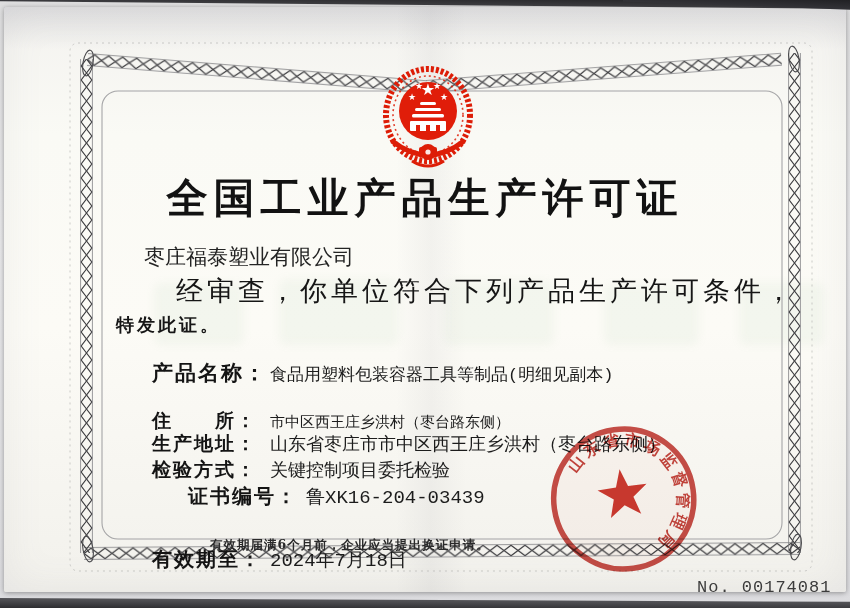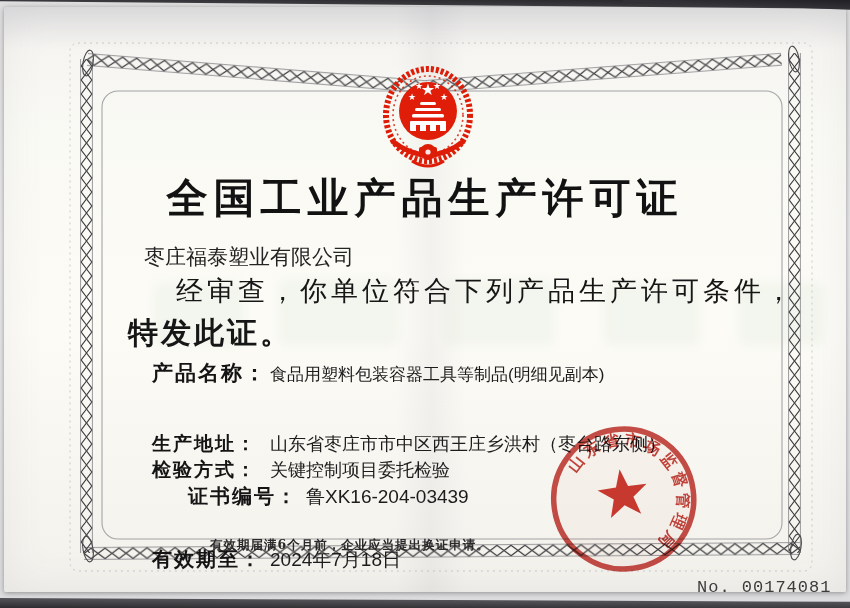--- a/index.html
+++ b/index.html
@@ -26,24 +26,24 @@
   .wm{position:absolute;filter:blur(4px);opacity:.5;pointer-events:none;}
   .wm b{display:inline-block;background:rgba(140,185,145,.16);border-radius:8px;}
   .emblem{position:absolute;left:372px;top:58px;}
   .title{position:absolute;left:0;top:164px;width:100%;text-align:center;
       font-family:"DejaVu Serif","Liberation Serif",serif;font-weight:bold;
       font-size:41px;letter-spacing:6px;color:#121212;}
   .company{position:absolute;left:140px;top:236px;font-size:21px;color:#242424;
       font-family:"DejaVu Serif","Liberation Serif",serif;}
   .stmt1{position:absolute;left:172px;top:266px;font-size:27px;font-weight:normal;
       letter-spacing:4px;color:#161616;font-family:"DejaVu Serif","Liberation Serif",serif;}
-  .stmt2{position:absolute;left:124px;top:306px;font-size:30px;font-weight:bold;
+  .stmt2{position:absolute;left:112px;top:306px;font-size:18px;font-weight:bold;
       letter-spacing:3px;color:#161616;font-family:"DejaVu Serif","Liberation Serif",serif;}
   .row{position:absolute;left:148px;white-space:nowrap;
-      font-family:Liberation Sans, sans-serif;color:#1c1c1c;}
+      font-family:Liberation Mono, monospace;color:#1c1c1c;}
   .row .lab{display:inline-block;min-width:118px;font-weight:bold;letter-spacing:2px;color:#141414;}
   .r1{top:352px;} .r1 .lab{font-size:21px;} .r1 .val{font-size:17px;}
   .r2{top:401px;} .r2 .lab{font-size:19px;} .r2 .val{font-size:15px;}
   .r3{top:424px;} .r3 .lab{font-size:19px;} .r3 .val{font-size:18px;}
   .r4{top:450px;} .r4 .lab{font-size:19px;} .r4 .val{font-size:18px;}
   .r5{top:476px;margin-left:36px;} .r5 .lab{font-size:20px;} .r5 .val{font-size:19px;}
   .r6{top:503px;margin-top:36px;} .r6 .lab{font-size:20px;} .r6 .val{font-size:19px;}
   .dateline{position:absolute;left:448px;top:500px;width:340px;white-space:nowrap;
       font-family:"DejaVu Serif","Liberation Serif",serif;color:#101010;z-index:6;}
   .dateline .yr{font-size:24px;letter-spacing:3px;}
@@ -143,20 +143,23 @@
     <div class="title">全国工业产品生产许可证</div>
 
     <div class="company">枣庄福泰塑业有限公司</div>
 
     <div class="stmt1">经审查，你单位符合下列产品生产许可条件，</div>
     <div class="stmt2">特发此证。</div>
 
     <div class="row r1">
       <span class="lab">产品名称：</span><span class="val">食品用塑料包装容器工具等制品(明细见副本)</span>
     </div>
+    <div class="row r2">
+      <span class="lab">住　　所：</span><span class="val">市中区西王庄乡洪村（枣台路东侧）</span>
+    </div>
     <div class="row r4">
       <span class="lab">检验方式：</span><span class="val">关键控制项目委托检验</span>
     </div>
     <div class="row r3">
       <span class="lab">生产地址：</span><span class="val">山东省枣庄市市中区西王庄乡洪村（枣台路东侧）</span>
     </div>
     <div class="row r5">
       <span class="lab">证书编号：</span><span class="val">鲁XK16-204-03439</span>
     </div>
     <div class="row r6">

